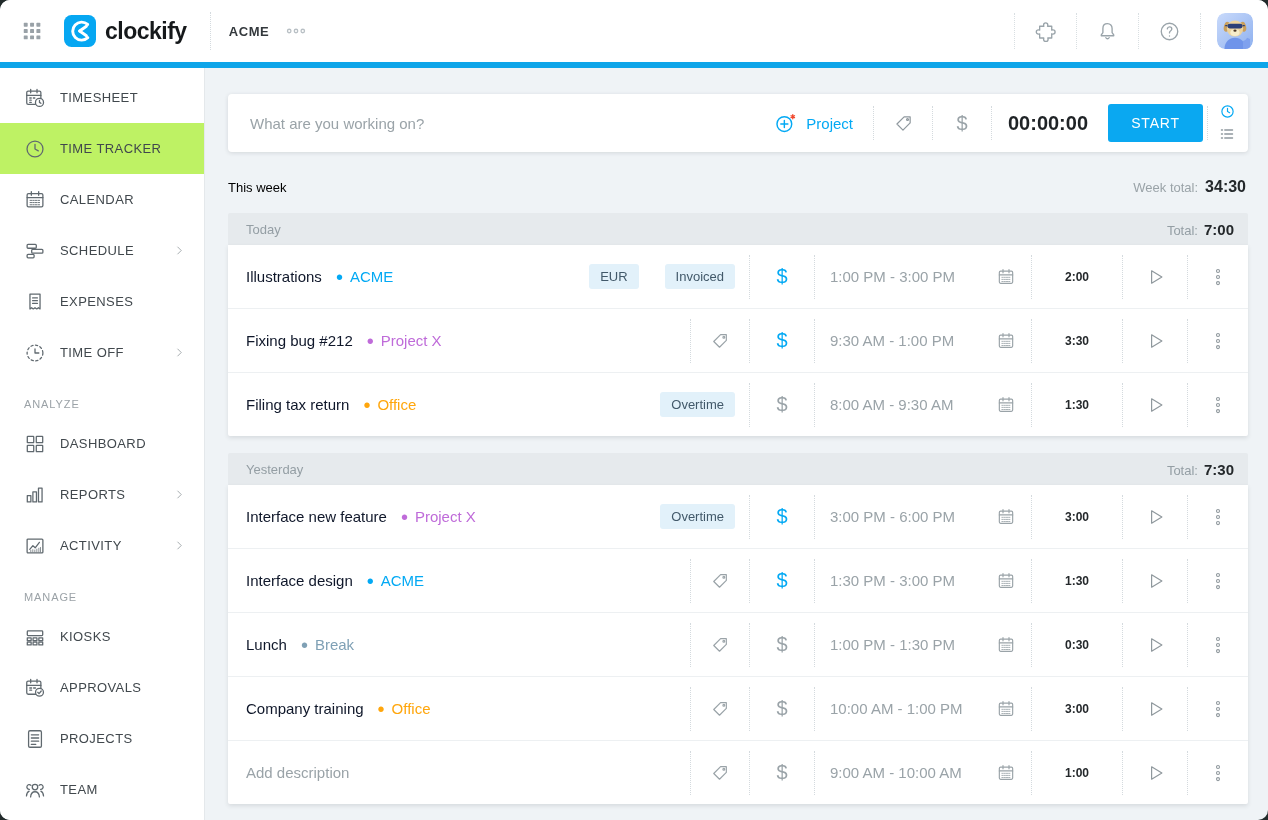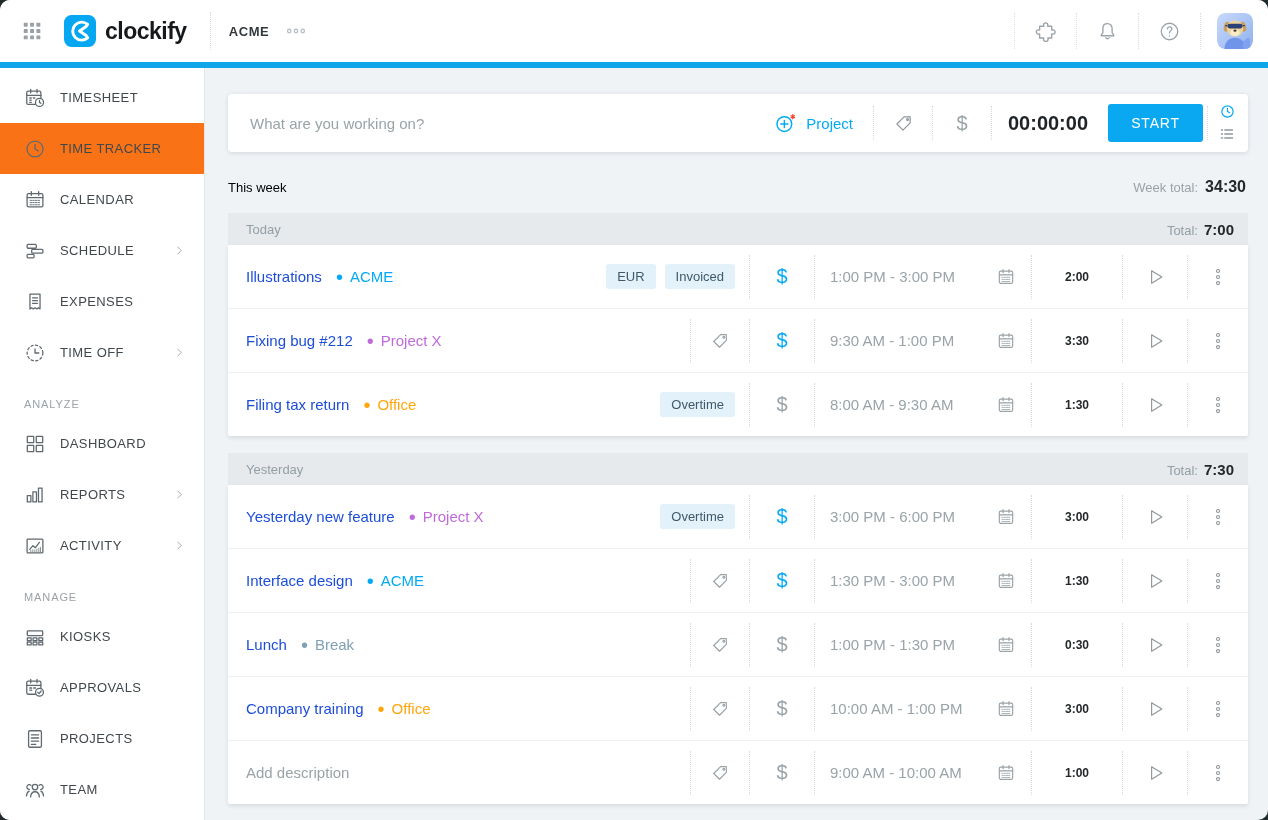--- a/index.html
+++ b/index.html
@@ -16,21 +16,21 @@
   .ws-menu{width:22px;height:22px;margin-left:16px;color:#b9c0c5;cursor:pointer;}
   .tb-right{margin-left:auto;display:flex;align-items:center;height:100%;}
   .tb-cell{width:61px;height:36px;display:flex;align-items:center;justify-content:center;border-left:1px dotted #d9dfe2;cursor:pointer;}
   .tb-ico{width:23px;height:23px;color:#9aa4aa;}
   .avatar-cell{width:67px;border-left:1px dotted #d9dfe2;height:36px;display:flex;align-items:center;justify-content:center;}
   .avatar{width:36px;height:36px;border-radius:8px;overflow:hidden;cursor:pointer;}
   
   .body-row{flex:1;display:flex;min-height:0;}
   .sidebar{flex:0 0 204px;background:#fff;border-right:1px solid #e4e8eb;padding-top:4px;overflow:hidden;}
   .side-item{height:51px;display:flex;align-items:center;padding:0 18px 0 24px;font-size:13px;letter-spacing:.4px;color:#41484d;cursor:pointer;}
-  .side-item.active{background:#f97316;}
+  .side-item.active{background:#bef264;}
   .s-icon{width:22px;height:22px;color:#60696f;margin-right:14px;flex:0 0 22px;}
   .s-label{white-space:nowrap;}
   .s-chev{width:13px;height:13px;color:#8b9297;margin-left:auto;}
   .side-label{margin:20px 0 4px 24px;font-size:11px;letter-spacing:.9px;color:#9ba2a7;height:16px;}
   .main{flex:1;padding:26px 20px 0 23px;min-width:0;}
   
   .tracker{height:58px;background:#fff;border-radius:4px;box-shadow:0 1px 4px rgba(40,50,60,.14);display:flex;align-items:center;padding-right:8px;}
   .t-input{flex:1;border:none;outline:none;font-size:15px;color:#333;padding:0 0 0 22px;min-width:0;background:transparent;font-family:inherit;}
   .t-input::placeholder{color:#9aa3a8;}
   .t-project{display:flex;align-items:center;gap:9px;color:#03a9f4;font-size:15px;padding:0 20px;cursor:pointer;white-space:nowrap;}
@@ -51,25 +51,25 @@
   .week-total{font-size:16px;font-weight:700;color:#24282b;margin-left:7px;}
   
   .groups{margin-top:17px;display:flex;flex-direction:column;gap:17px;}
   .group-header{height:32px;background:#e6eaed;border-radius:2px 2px 0 0;display:flex;align-items:center;padding:0 14px 0 18px;font-size:13px;color:#949ea4;}
   .g-right{margin-left:auto;display:flex;align-items:baseline;}
   .g-total{font-size:15px;font-weight:700;color:#24282b;margin-left:6px;}
   .rows{background:#fff;border-radius:0 0 2px 2px;box-shadow:0 2px 4px rgba(40,50,60,.12);}
   .row{height:63px;display:flex;align-items:center;padding-left:18px;border-top:1px solid #edf0f2;}
   .row:first-child{border-top:none;}
   .r-left{flex:1;display:flex;align-items:center;min-width:0;}
-  .r-desc{font-size:15px;color:#1d4ed8;white-space:nowrap;}
+  .r-desc{font-size:15px;color:#0f172a;white-space:nowrap;}
   .r-desc.is-ph{color:#9aa3a8;}
   .r-proj{margin-left:14px;font-size:15px;display:inline-flex;align-items:center;white-space:nowrap;cursor:pointer;}
   .r-proj::before{content:"•";font-size:20px;margin-right:7px;line-height:1;}
-  .badges{display:flex;gap:9px;margin-right:14px;}
+  .badges{display:flex;gap:26px;margin-right:14px;}
   .badge{background:#e2f1fa;color:#42596a;font-size:13px;padding:5px 11px;border-radius:3px;white-space:nowrap;cursor:pointer;}
   .vsep{border-left:1px dotted #d4dade;height:44px;flex:0 0 0px;}
   .cell{height:100%;display:flex;align-items:center;justify-content:center;}
   .cell-tag{width:58px;cursor:pointer;}
   .r-tag{width:20px;height:20px;color:#9aa3a8;}
   .cell-bill{width:64px;font-size:20px;color:#9aa3a8;cursor:pointer;}
   .cell-bill.billable{color:#03a9f4;}
   .cell-time{width:216px;box-sizing:border-box;padding:0 15px;justify-content:space-between;}
   .r-time{font-size:15px;color:#9aa3a8;white-space:nowrap;cursor:pointer;}
   .r-cal{width:20px;height:20px;color:#9aa3a8;cursor:pointer;}
@@ -545,21 +545,21 @@
               <div class="group-header">
                 <span class="g-label">Yesterday</span>
                 <span class="g-right">
                   <span>Total:</span>
                   <span class="g-total">7:30</span>
                 </span>
               </div>
               <div class="rows">
                 <div class="row">
                   <div class="r-left">
-                    <span class="r-desc">Yesterday new feature</span>
+                    <span class="r-desc">Interface new feature</span>
                     <span class="r-proj" style="color: rgb(191, 107, 217);">
                       <span>Project X</span>
                     </span>
                   </div>
                   <div class="badges">
                     <span class="badge">Overtime</span>
                   </div>
                   <span class="vsep"></span>
                   <div class="cell cell-bill billable">$</div>
                   <span class="vsep"></span>

